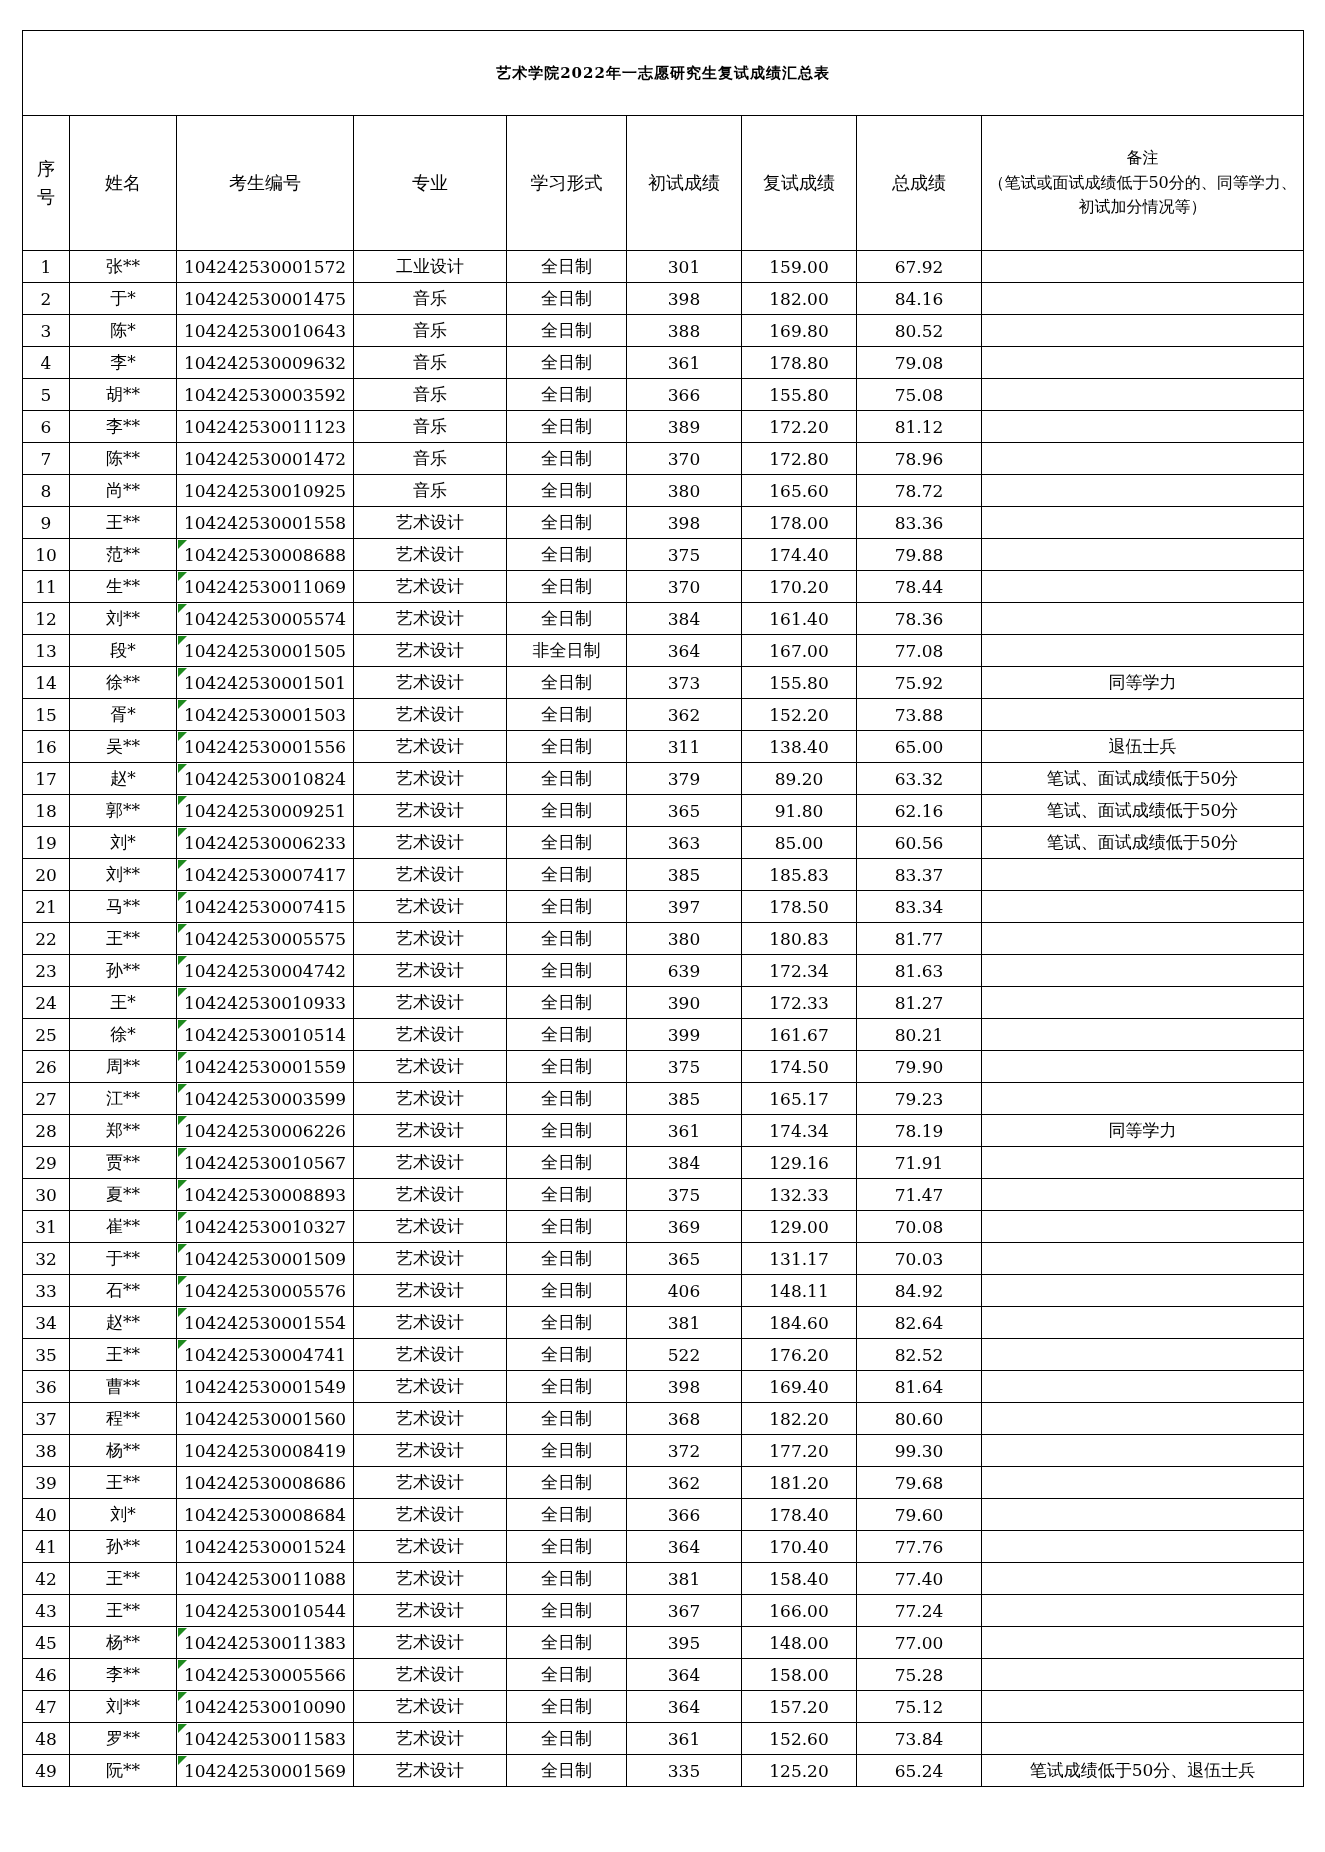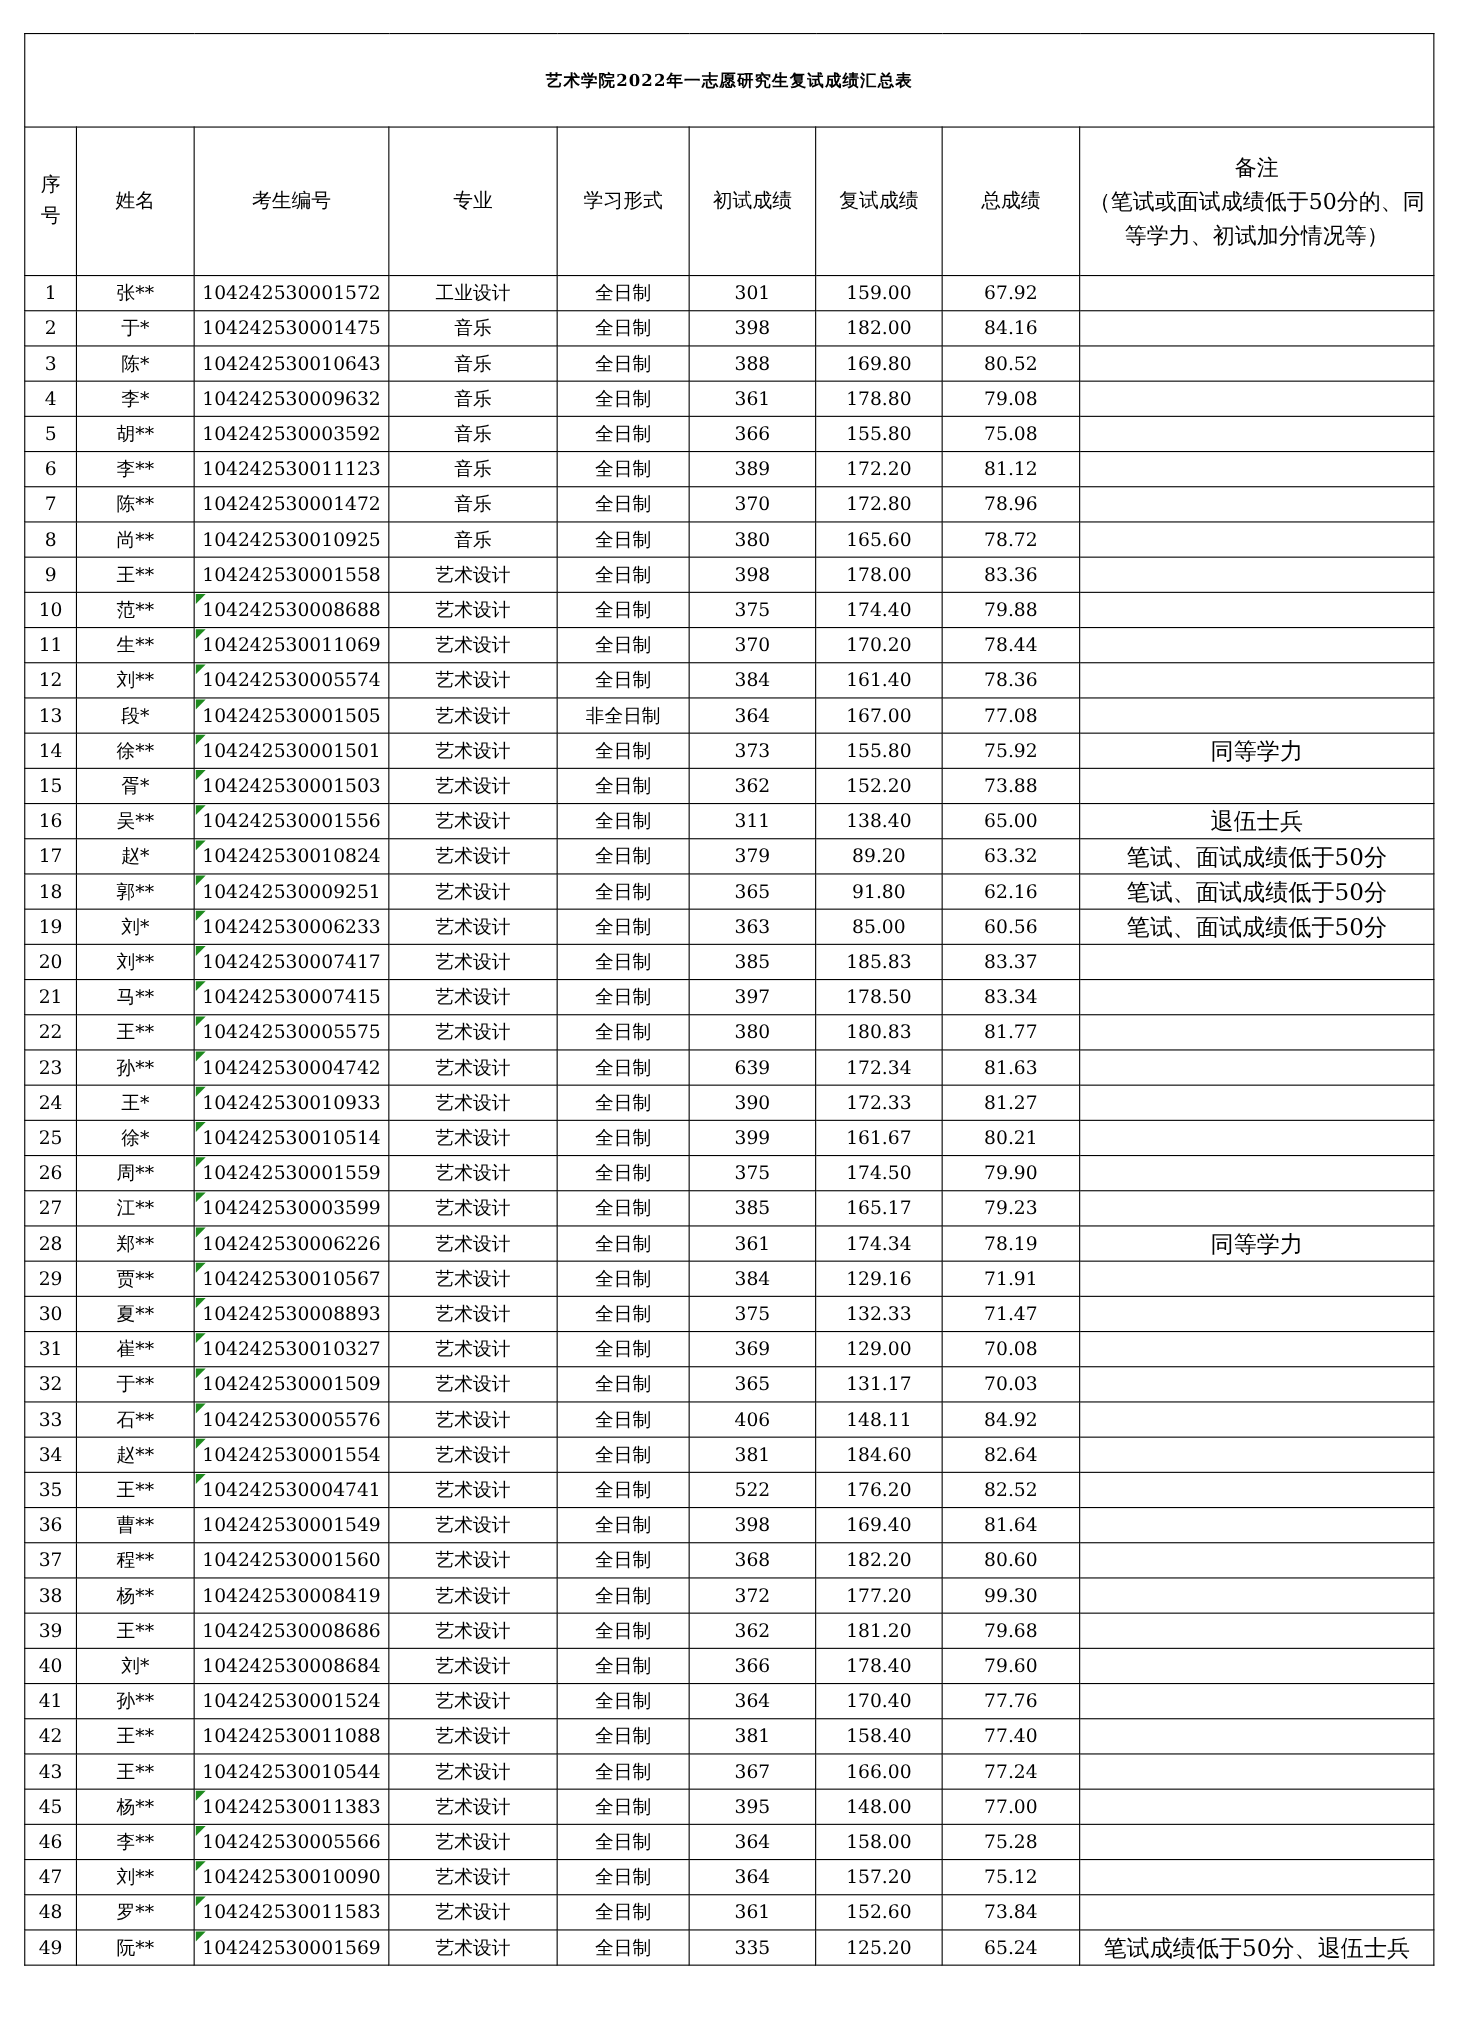--- a/index.html
+++ b/index.html
@@ -40,30 +40,30 @@
   }
   tr.header-row th {
     height: 135px;
     font-size: 18px;
     line-height: 1.55;
   }
   tr.header-row th.h-seq {
     padding: 0 14px;
   }
   tr.header-row th.h-remark {
-    font-size: 20px;
+    font-size: 16px;
   }
   tbody td {
     height: 32px;
     font-size: 17px;
     position: relative;
     white-space: nowrap;
   }
   tbody td.cell-remark {
-    font-size: 21px;
+    font-size: 17px;
   }
   .flag {
     position: absolute;
     left: 1px;
     top: 1px;
     width: 0;
     height: 0;
     border-top: 9px solid var(--flag-color, #1e8a1e);
     border-right: 9px solid transparent;
   }

